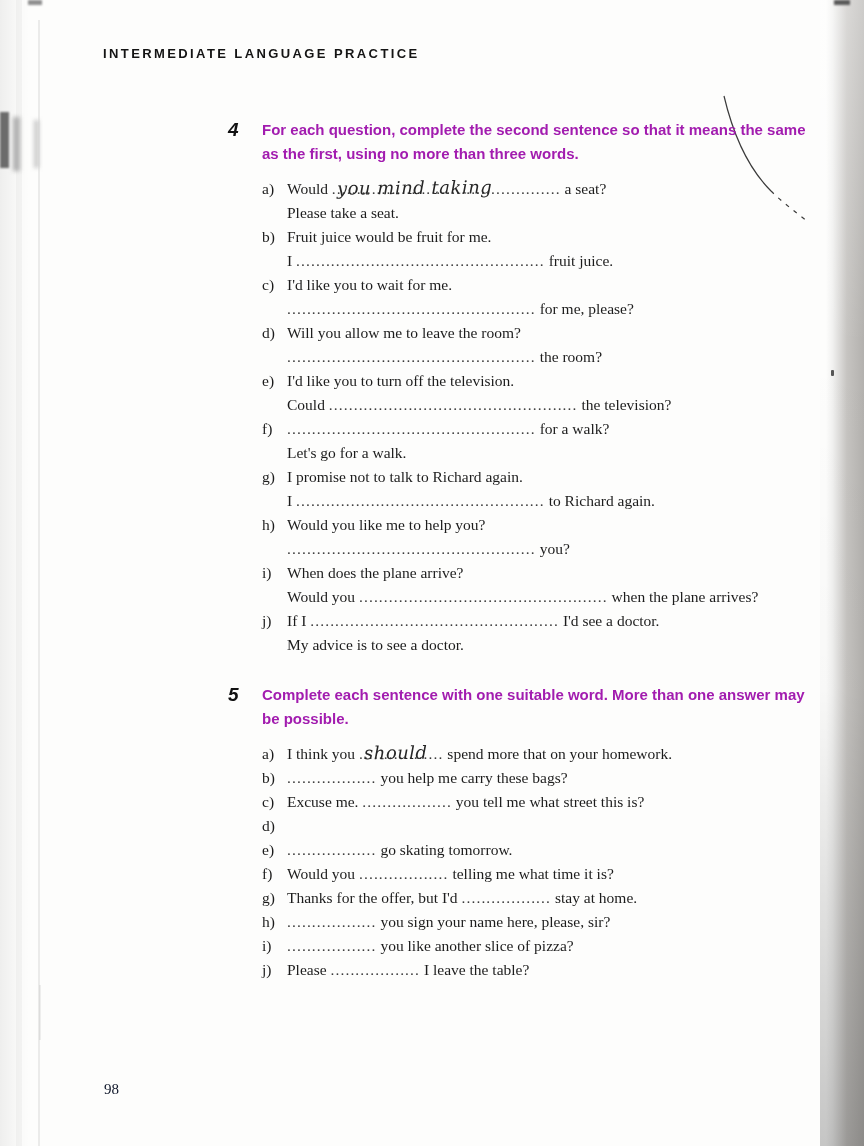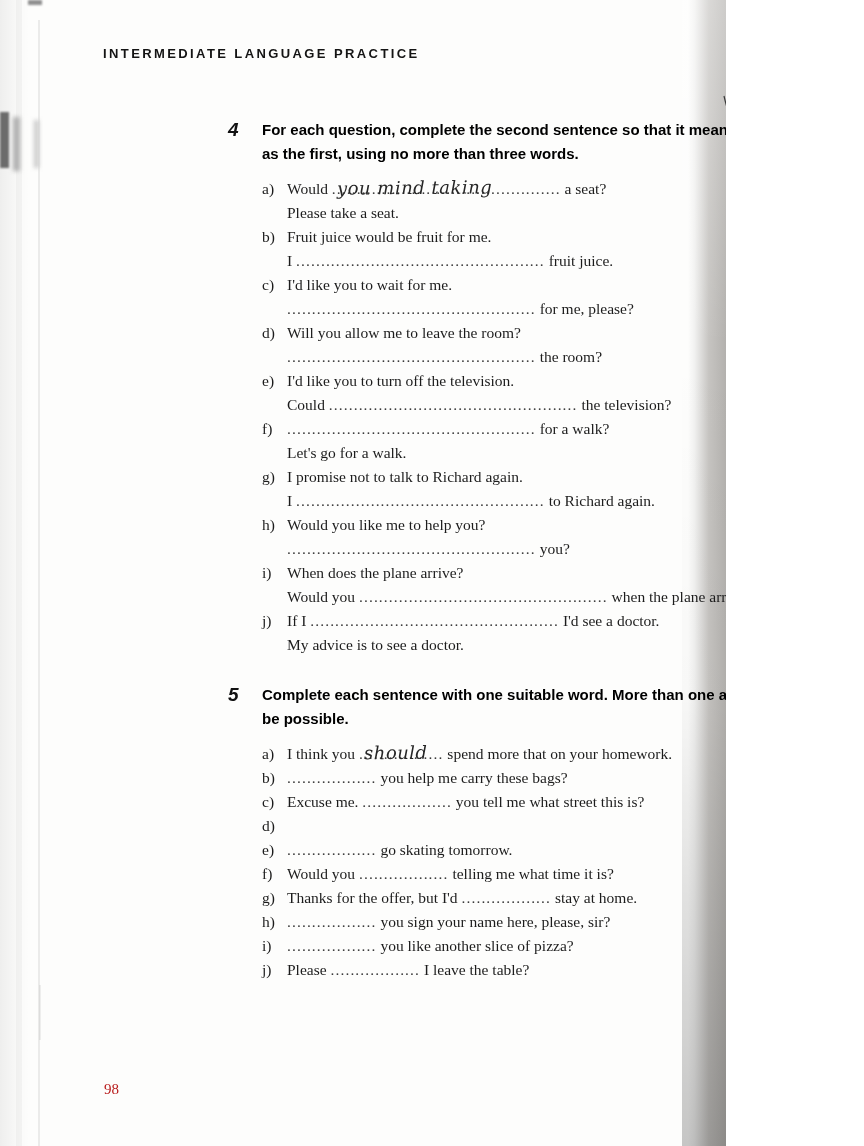--- a/index.html
+++ b/index.html
@@ -1,17 +1,17 @@
 <!DOCTYPE html>
 <html><head>
 <meta charset="utf-8">
 <style>
   html,body{margin:0;padding:0;background:#ffffff;}
   .page{
-    position:relative;width:726px;height:1146px;overflow:hidden;
+    position:relative;width:864px;height:1146px;overflow:hidden;
     background:#fdfdfc;
     font-family:"Liberation Serif","DejaVu Serif",serif;
     color:#1c1c1c;
   }
   
   .edge-left-soft{position:absolute;left:0;top:0;width:30px;height:1146px;
     background:linear-gradient(to right, rgba(0,0,0,0.06), rgba(0,0,0,0.015) 60%, rgba(0,0,0,0));}
   .edge-hairline-a{position:absolute;left:38px;top:20px;width:2px;height:1126px;background:rgba(0,0,0,0.07);}
   .edge-hairline-b{position:absolute;left:16px;top:0;width:6px;height:1146px;background:rgba(0,0,0,0.03);}
   .blotch-dark{position:absolute;left:0;top:112px;width:9px;height:56px;background:#6b6b6b;filter:blur(1px);}
@@ -37,34 +37,34 @@
   .exercise + .exercise{margin-top:26px;}
   .ex-num{
     width:34px;flex:0 0 34px;
     font-family:"Liberation Sans","DejaVu Sans",sans-serif;
     font-weight:bold;font-style:italic;font-size:19px;color:#111;line-height:24px;
   }
   .ex-body{width:556px;}
   .instructions{
     margin:0 0 11px 0;
     font-family:"Liberation Sans","DejaVu Sans",sans-serif;
-    font-weight:bold;font-size:15px;line-height:24px;color:#000000;
+    font-weight:bold;font-size:15px;line-height:24px;color:#a21caf;
   }
   .item{display:flex;font-size:15.5px;line-height:24px;}
   .letter{flex:0 0 25px;}
   .item-lines p{margin:0;line-height:24px;white-space:nowrap;}
   .dots{color:#3a3a3a;letter-spacing:1.1px;}
   .hw-wrap{position:relative;display:inline-block;}
   .hw{
     position:absolute;left:5px;bottom:1px;white-space:nowrap;
     font-family:"DejaVu Serif","Liberation Serif",serif;
     font-style:italic;font-size:18px;color:#262626;
     transform:rotate(-0.5deg);letter-spacing:0.5px;
   }
-  .page-number{position:absolute;left:104px;top:1081px;font-size:15px;color:#b91c1c;}
+  .page-number{position:absolute;left:104px;top:1081px;font-size:15px;color:#0f172a;}
 </style>
 </head>
 <body>
 
 <div class="page">
 
   <div class="edge-left-soft"></div>
   <div class="edge-hairline-a"></div>
   <div class="edge-hairline-b"></div>
   <div class="blotch-dark"></div>

